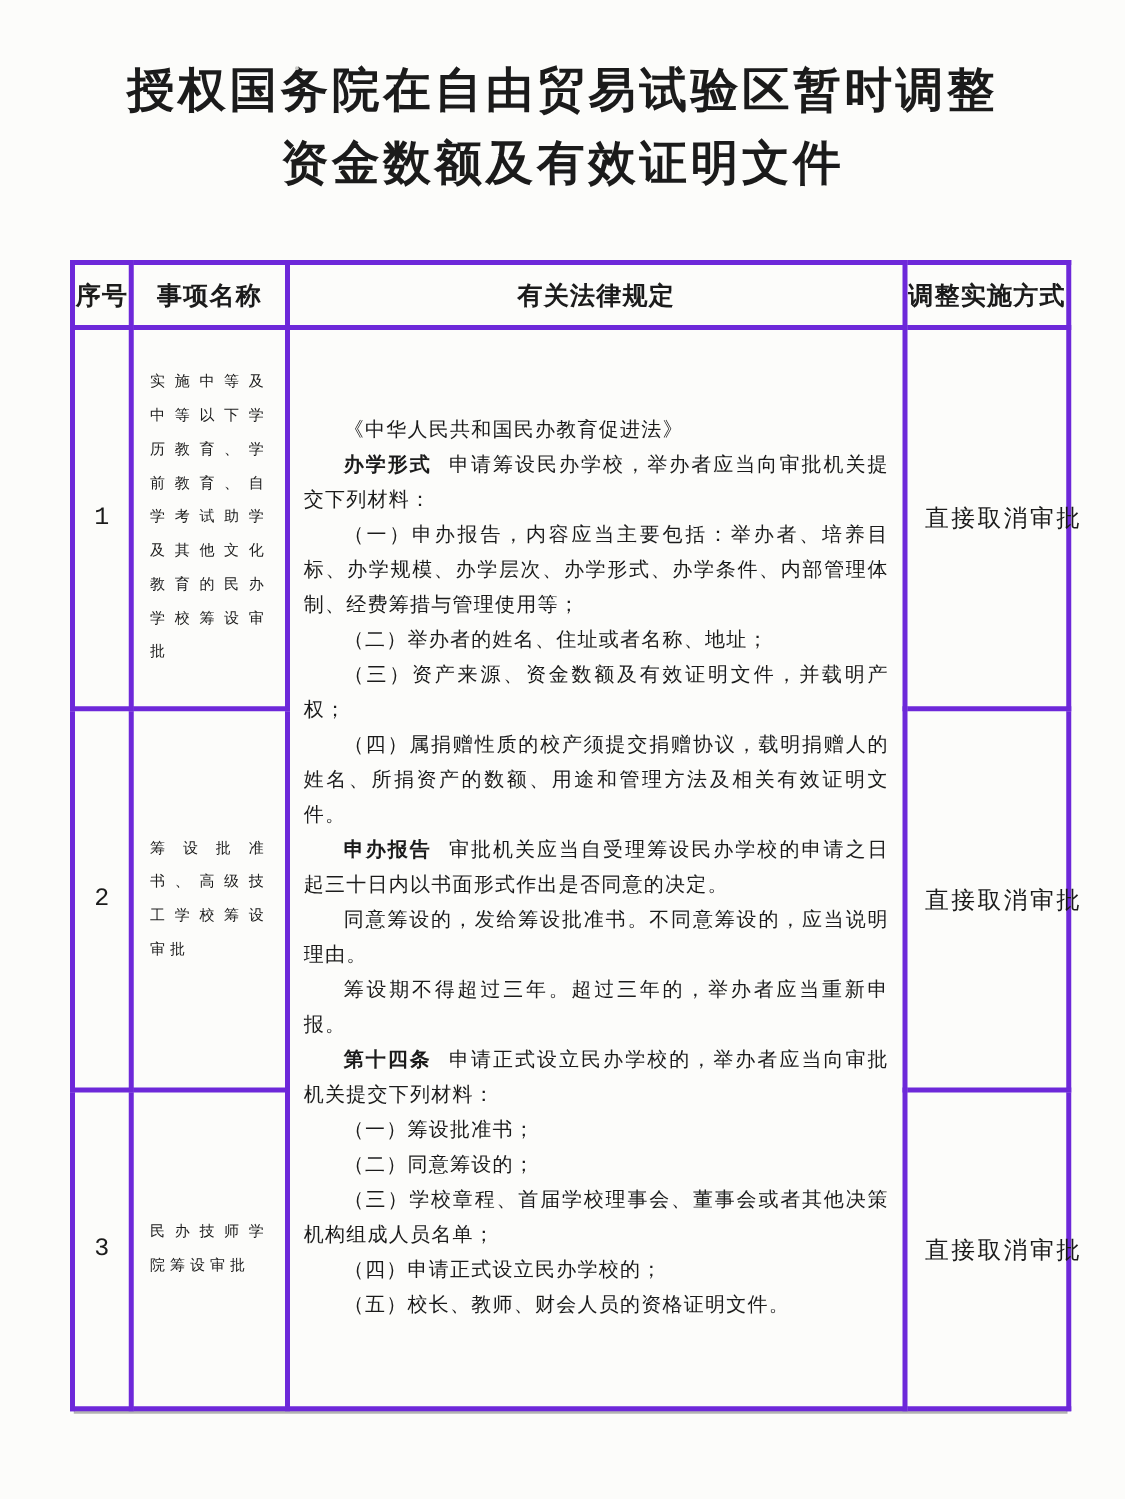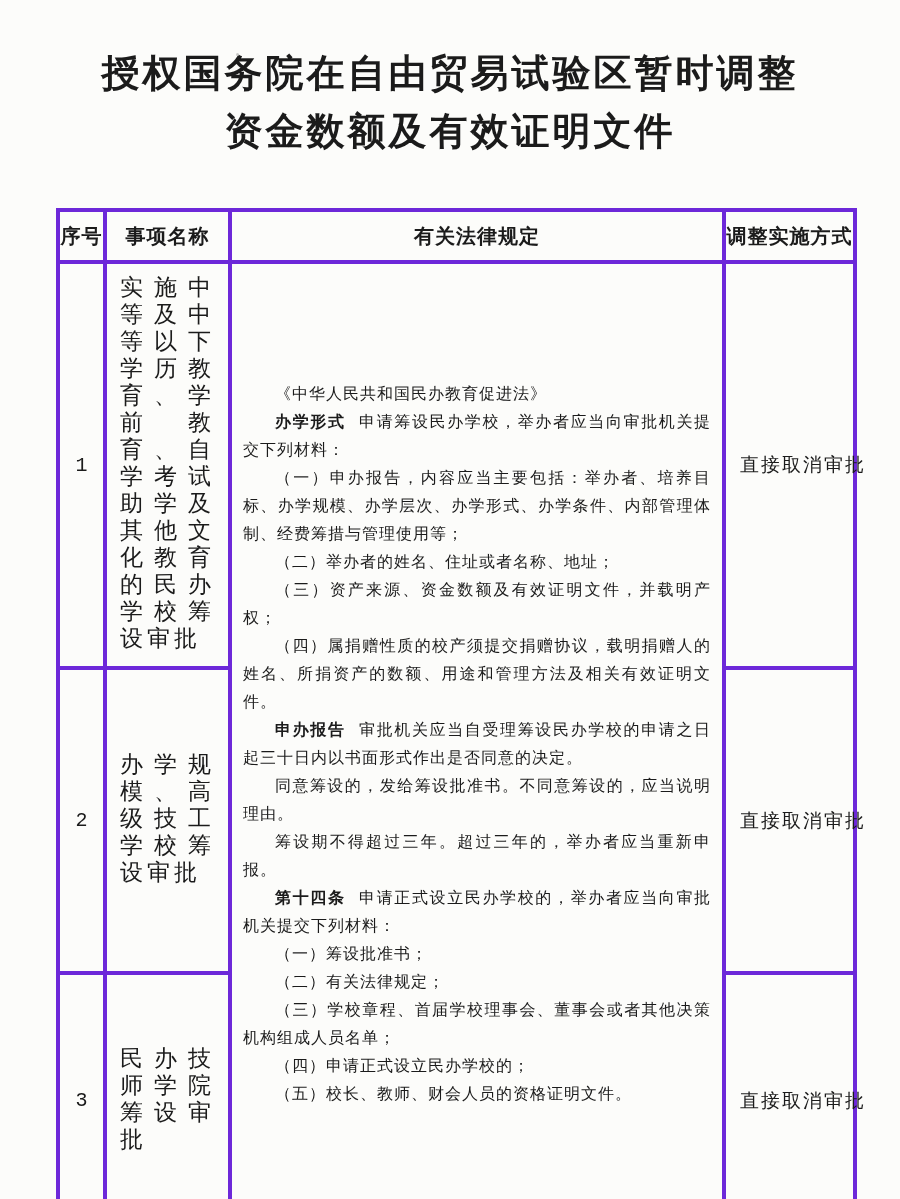--- a/index.html
+++ b/index.html
@@ -39,21 +39,21 @@
   tr.r2{height:305px;}
   tr.r3{height:255px;}
   td.num{
     text-align:center;
     vertical-align:middle;
     font-size:20px;
   }
   td.item{
     vertical-align:middle;
     padding:12px 13px;
-    font-size:23px;
+    font-size:12px;
     line-height:27px;
     text-align:justify;
     text-justify:inter-character;
     letter-spacing:4px;
   }
   td.law{
     vertical-align:middle;
     padding:2px 11px;
   }
   .law-p{
@@ -114,30 +114,30 @@
           <p class="law-p"><b>办学形式</b><span>申请筹设民办学校，举办者应当向审批机关提交下列材料：</span></p>
           <p class="law-p"><b></b><span>（一）申办报告，内容应当主要包括：举办者、培养目标、办学规模、办学层次、办学形式、办学条件、内部管理体制、经费筹措与管理使用等；</span></p>
           <p class="law-p"><b></b><span>（二）举办者的姓名、住址或者名称、地址；</span></p>
           <p class="law-p"><b></b><span>（三）资产来源、资金数额及有效证明文件，并载明产权；</span></p>
           <p class="law-p"><b></b><span>（四）属捐赠性质的校产须提交捐赠协议，载明捐赠人的姓名、所捐资产的数额、用途和管理方法及相关有效证明文件。</span></p>
           <p class="law-p"><b>申办报告</b><span>审批机关应当自受理筹设民办学校的申请之日起三十日内以书面形式作出是否同意的决定。</span></p>
           <p class="law-p"><b></b><span>同意筹设的，发给筹设批准书。不同意筹设的，应当说明理由。</span></p>
           <p class="law-p"><b></b><span>筹设期不得超过三年。超过三年的，举办者应当重新申报。</span></p>
           <p class="law-p"><b>第十四条</b><span>申请正式设立民办学校的，举办者应当向审批机关提交下列材料：</span></p>
           <p class="law-p"><b></b><span>（一）筹设批准书；</span></p>
-          <p class="law-p"><b></b><span>（二）有关法律规定；</span></p>
+          <p class="law-p"><b></b><span>（二）同意筹设的；</span></p>
           <p class="law-p"><b></b><span>（三）学校章程、首届学校理事会、董事会或者其他决策机构组成人员名单；</span></p>
           <p class="law-p"><b></b><span>（四）申请正式设立民办学校的；</span></p>
           <p class="law-p"><b></b><span>（五）校长、教师、财会人员的资格证明文件。</span></p>
         </td>
         <td class="method">直接取消审批</td>
       </tr>
       <tr class="r2">
         <td class="num">2</td>
-        <td class="item">办学规模、高级技工学校筹设审批</td>
+        <td class="item">筹设批准书、高级技工学校筹设审批</td>
         <td class="method">直接取消审批</td>
       </tr>
       <tr class="r3">
         <td class="num">3</td>
         <td class="item">民办技师学院筹设审批</td>
         <td class="method">直接取消审批</td>
       </tr>
     </tbody>
   </table>
 </div>

